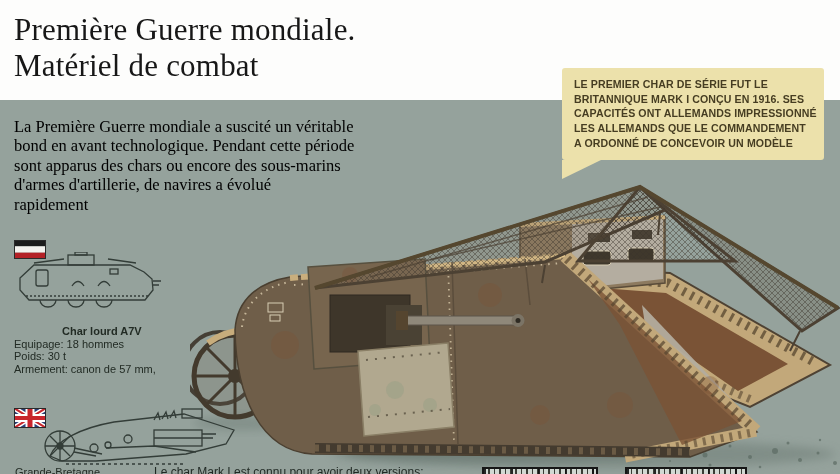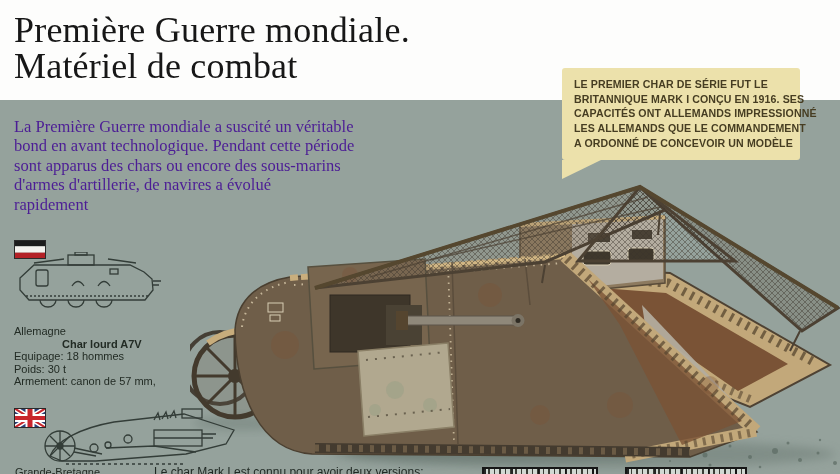--- a/index.html
+++ b/index.html
@@ -1,24 +1,24 @@
 <!DOCTYPE html>
 <html><head>
 <meta charset="utf-8">
 <style>
   html,body{margin:0;padding:0;}
   body{width:840px;height:474px;overflow:hidden;background:#95a29c;font-family:"Liberation Sans",sans-serif;}
   .page{position:relative;width:840px;height:474px;overflow:hidden;background:#95a29c;}
   .header{position:absolute;left:0;top:0;width:840px;height:100px;background:#fdfdfc;}
   .title{position:absolute;left:14px;top:12px;margin:0;font-family:"Liberation Serif",serif;
-         font-weight:400;font-size:36px;line-height:36px;color:#171717;letter-spacing:.2px;}
+         font-weight:400;font-size:31px;line-height:36px;color:#171717;letter-spacing:.2px;}
   .intro{position:absolute;left:14px;top:117px;font-family:"Liberation Serif",serif;
-         font-size:16.5px;line-height:19.4px;color:#4c1d95;}
+         font-size:16.5px;line-height:19.4px;color:#000000;}
   .intro div{white-space:nowrap;}
-  .callout{position:absolute;left:562px;top:68px;width:238px;box-sizing:border-box;
+  .callout{position:absolute;left:562px;top:68px;width:262px;box-sizing:border-box;
            background:#ece1ab;border-radius:3px;padding:9px 4px 9px 12px;z-index:6;}
   .callout-line{font-weight:bold;font-size:10.6px;line-height:14.7px;color:#463d22;
                 letter-spacing:.1px;white-space:nowrap;}
   .callout-tail{position:absolute;left:0;bottom:-19px;width:0;height:0;
                 border-top:19px solid #ece1ab;border-right:39px solid transparent;}
   .flag{position:absolute;left:14px;display:block;}
   .flag-de{top:240px;} .flag-uk{top:408px;}
   .a7v-svg{position:absolute;left:12px;top:252px;}
   .mk1-svg{position:absolute;left:36px;top:408px;z-index:3;}
   .de-block{position:absolute;left:14px;top:325px;font-size:11px;line-height:12.6px;color:#222b24;z-index:3;}
@@ -208,21 +208,20 @@
     <rect x="63" y="0" width="12" height="3"></rect>
     <rect x="24" y="18" width="12" height="16" rx="2"></rect>
     <rect x="98" y="17" width="8" height="5"></rect>
     <path d="M60,34 q6,-9 12,0 M86,34 q6,-9 12,0"></path>
     <path d="M141,29 h8 M141,33 h6"></path>
     <path d="M14,44 H136" stroke-dasharray="2 2"></path>
     <path d="M28,48 a8,7 0 0 0 16,0 M56,48 a8,7 0 0 0 16,0 M84,48 a8,7 0 0 0 16,0"></path>
   </svg>
 
   <div class="de-block">
-    <div>Allemagne</div>
     <div class="de-name">Char lourd A7V</div>
     <div>Equipage: 18 hommes</div>
     <div>Poids: 30 t</div>
     <div>Armement: canon de 57 mm,</div>
   </div>
 
   <svg class="flag flag-uk" width="32" height="20" viewBox="0 0 32 20">
     <rect width="32" height="20" fill="#2b3f76"></rect>
     <path d="M0,0 L32,20 M32,0 L0,20" stroke="#ffffff" stroke-width="5"></path>
     <path d="M0,0 L32,20 M32,0 L0,20" stroke="#c8252c" stroke-width="2"></path>

